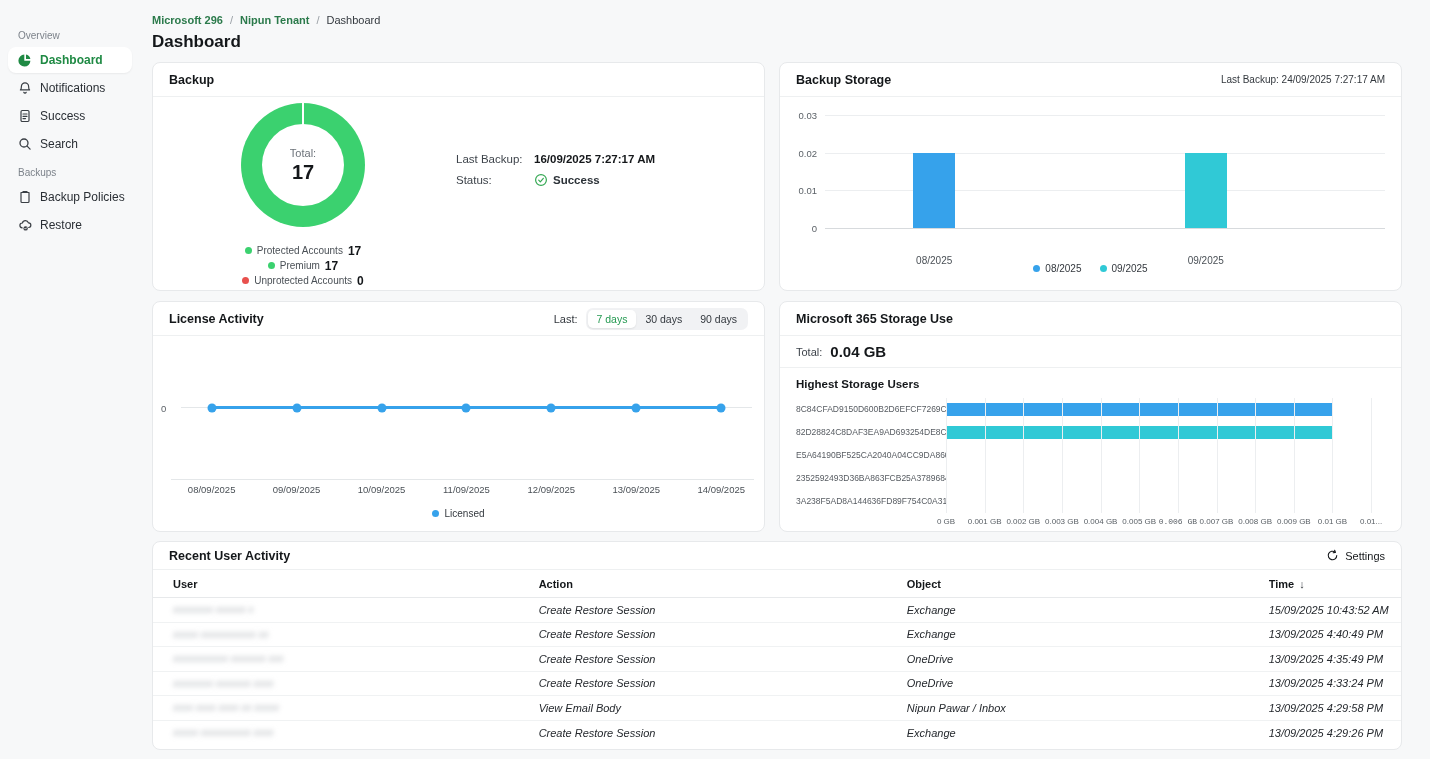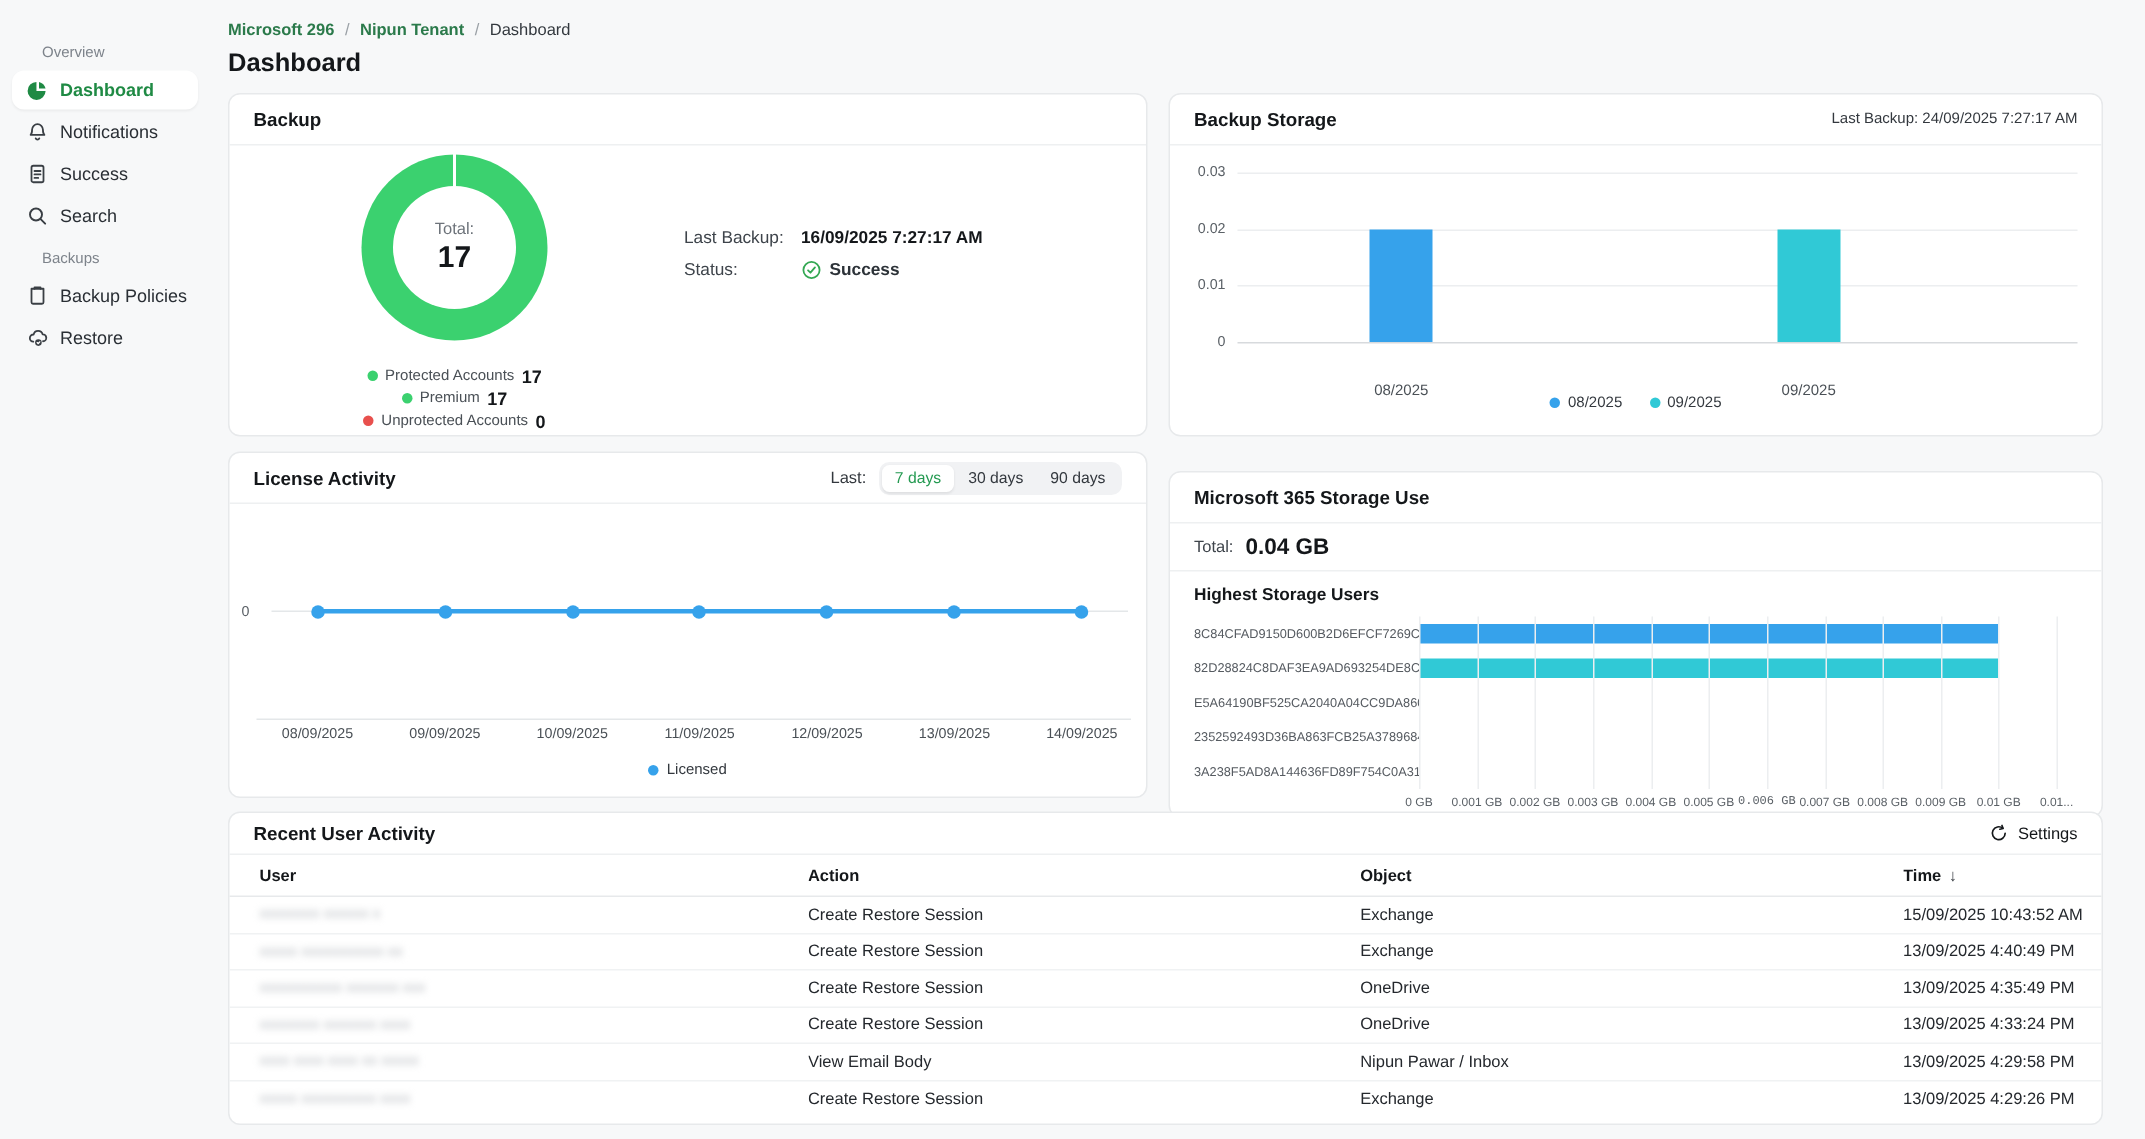--- a/index.html
+++ b/index.html
@@ -6,21 +6,21 @@
   html,body { width:1430px; height:759px; }
   body {
     font-family:"Liberation Sans","DejaVu Sans",sans-serif;
     background:#f7f8f9; color:#16191d; position:relative; overflow:hidden;
     -webkit-font-smoothing:antialiased;
   }
   svg { display:block; }
 
   
   .sidebar { position:absolute; left:0; top:0; width:140px; height:759px; padding:26px 8px 0 8px; }
-  .side-section-title { font-size:10px; color:#7d838b; margin:4px 0 6px 20px; }
+  .side-section-title { font-size:10px; color:#7d838b; margin:4px 0 6px 10px; }
   .side-item {
     display:flex; align-items:center; gap:8px; padding:6px 10px; margin-bottom:2px;
     border-radius:8px; font-size:12px; color:#2a2f35; cursor:pointer; white-space:nowrap;
   }
   .side-item .icn { width:14px; height:14px; flex:0 0 14px; }
   .side-item.active { background:#ffffff; box-shadow:0 1px 2px rgba(0,0,0,.06); font-weight:700; }
   .side-section { margin-bottom:10px; }
 
   
   .breadcrumb { position:absolute; left:152px; top:14px; font-size:11px; display:flex; gap:7px; align-items:center; }
@@ -33,21 +33,21 @@
   .card-head {
     height:34px; padding:0 16px; display:flex; align-items:center; justify-content:space-between;
     border-bottom:1px solid #eef0f1;
   }
   .card-title { font-size:12.5px; font-weight:700; color:#14171a; }
   .card-body { position:relative; }
 
   #card-backup  { left:152px; top:62px;  width:613px; height:229px; }
   #card-bstore  { left:779px; top:62px;  width:623px; height:229px; }
   #card-license { left:152px; top:301px; width:613px; height:231px; }
-  #card-m365    { left:779px; top:314px; width:623px; height:231px; }
+  #card-m365    { left:779px; top:301px; width:623px; height:231px; }
   #card-table   { left:152px; top:541px; width:1250px; height:209px; }
 
   
   .donut { position:absolute; left:88px; top:6px; width:124px; height:124px; border-radius:50%; }
   .donut-hole {
     position:absolute; inset:21px; background:#fff; border-radius:50%;
     display:flex; flex-direction:column; align-items:center; justify-content:center; gap:2px;
   }
   .donut-total-label { font-size:11px; color:#6d737a; }
   .donut-total-value { font-size:20px; font-weight:700; color:#14171a; }
@@ -101,21 +101,21 @@
   .su-bar { position:absolute; top:5px; left:0; height:13px; width:0; }
   .su-ticks { display:flex; margin:4px 16px 0 16px; }
   .su-ticks .spacer { width:150px; flex:0 0 150px; }
   .su-tickarea { position:relative; flex:1; height:14px; }
   .su-tick { position:absolute; transform:translateX(-50%); font-size:8px; color:#5b6167; white-space:nowrap; }
 
   
   .refresh-btn { display:flex; align-items:center; gap:6px; font-size:11px; color:#14171a; cursor:pointer; background:none; border:none; font-family:inherit; }
   .t-head, .t-row { display:grid; grid-template-columns:30.9% 29.5% 29% 1fr; align-items:center; }
   .t-head { height:28px; border-bottom:1px solid #e7e9eb; font-size:11px; font-weight:700; color:#14171a; }
-  .t-row { height:24.5px; border-bottom:1px solid #f0f2f3; font-size:11px; color:#24282d; }
+  .t-row { height:24.5px; border-bottom:1px solid #f0f2f3; font-size:11px; color:#24282d;font-style:italic; }
   .t-row:last-child { border-bottom:none; }
   .cell:first-child { padding-left:20px; }
   .cell { overflow:hidden; white-space:nowrap; }
   .cell.user-redacted { filter:blur(2.5px); color:#b6babf; font-size:10px; }
   .sort-arrow { font-size:11px; font-weight:400; color:#33383e; margin-left:5px; }
 </style>
 </head>
 <body>
 
 <div class="sidebar">

